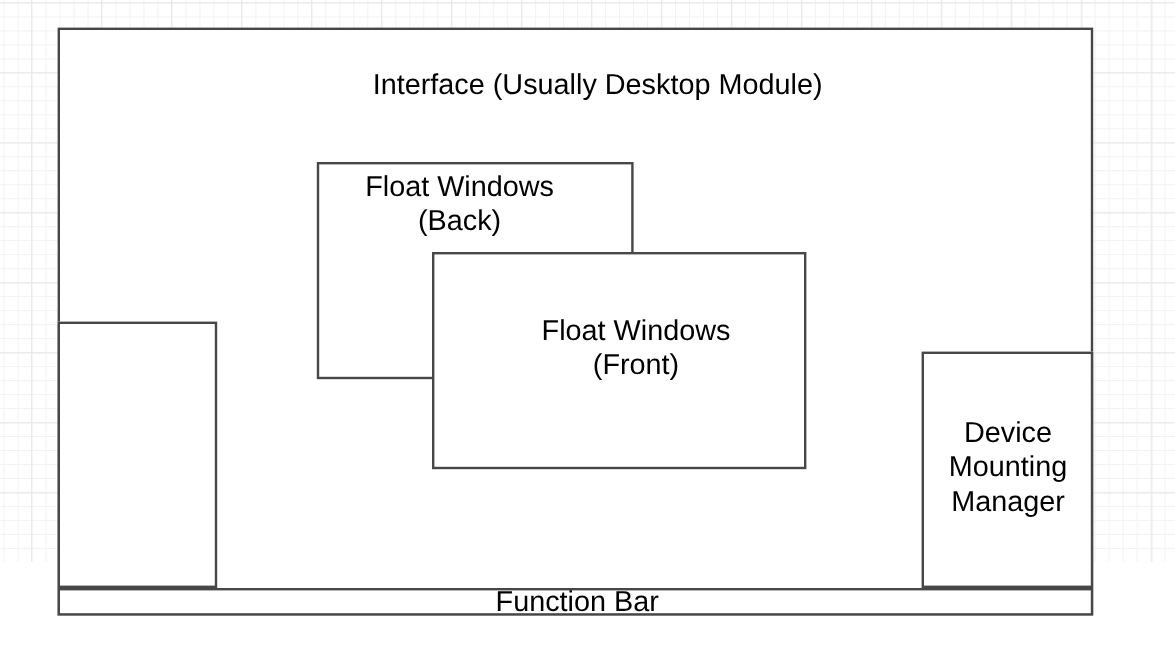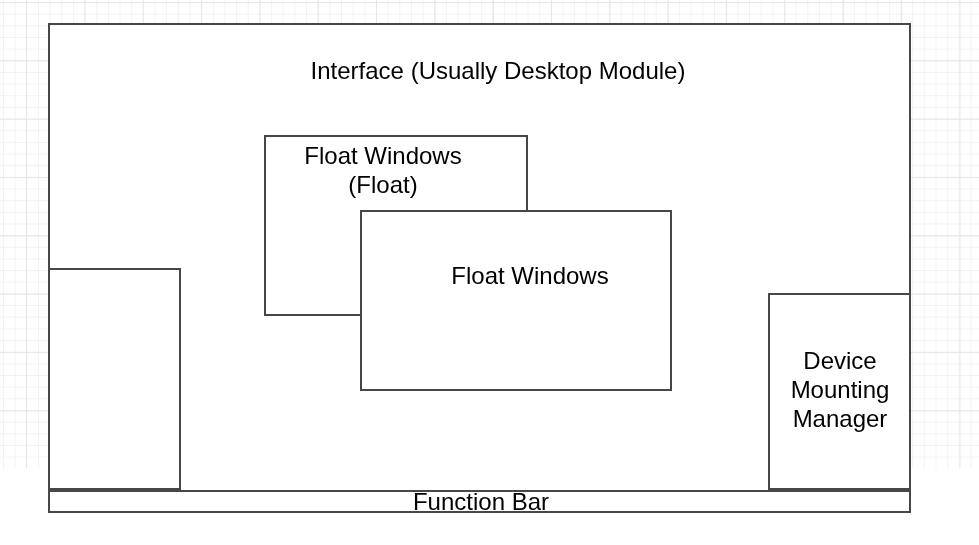--- a/index.html
+++ b/index.html
@@ -66,25 +66,26 @@
   <div class="shape" id="float-back-box"></div>
   <div class="shape" id="float-front-box"></div>
   <div class="shape" id="list-menu-box"></div>
   <div class="shape" id="device-box"></div>
   <div class="shape" id="function-bar-box"></div>
 
   <div class="label" id="interface-label">Interface (Usually Desktop Module)</div>
 
   <div class="label" id="float-back-label">
     <div>Float Windows</div>
-    <div>(Float)</div>
+    <div>(Back)</div>
   </div>
 
   <div class="label" id="float-front-label">
     <div>Float Windows</div>
+    <div>(Front)</div>
   </div>
 
 
   <div class="label" id="device-label">
     <div>Device</div>
     <div>Mounting</div>
     <div>Manager</div>
   </div>
 
   <div class="label" id="function-bar-label">Function Bar</div>

